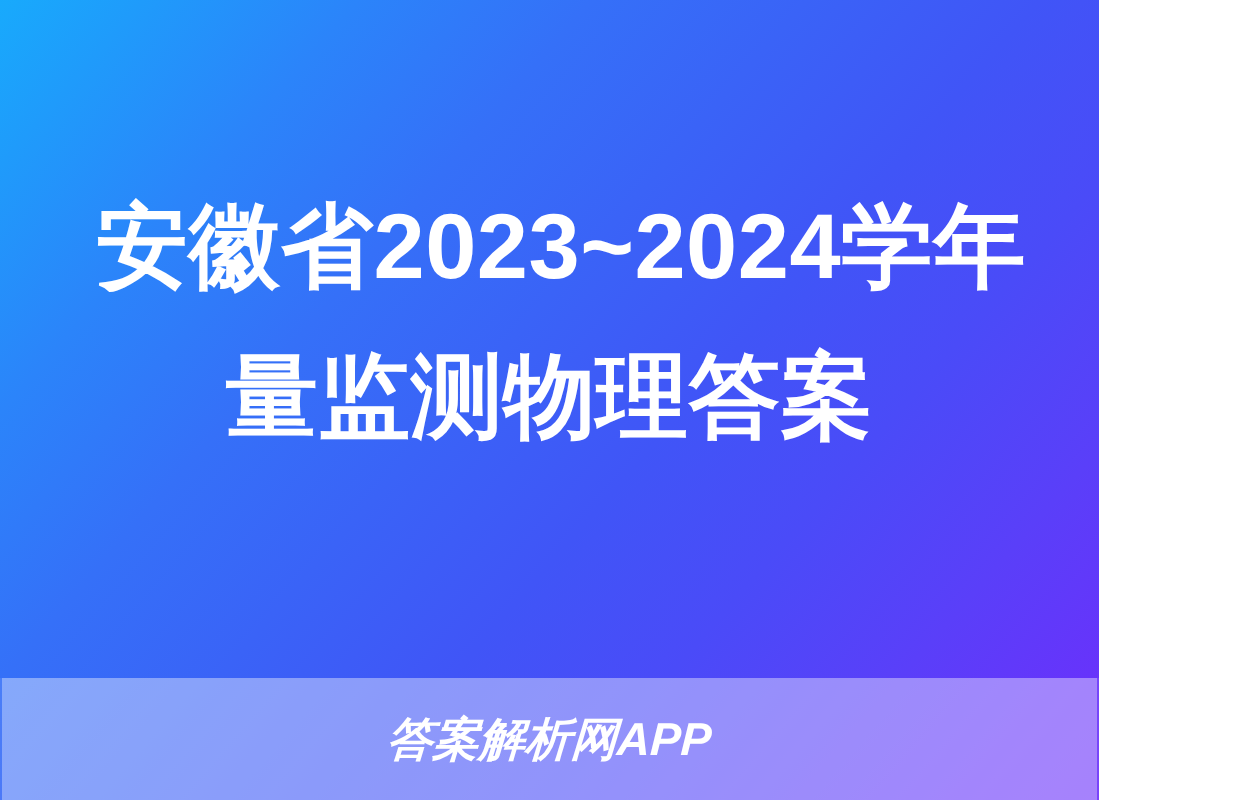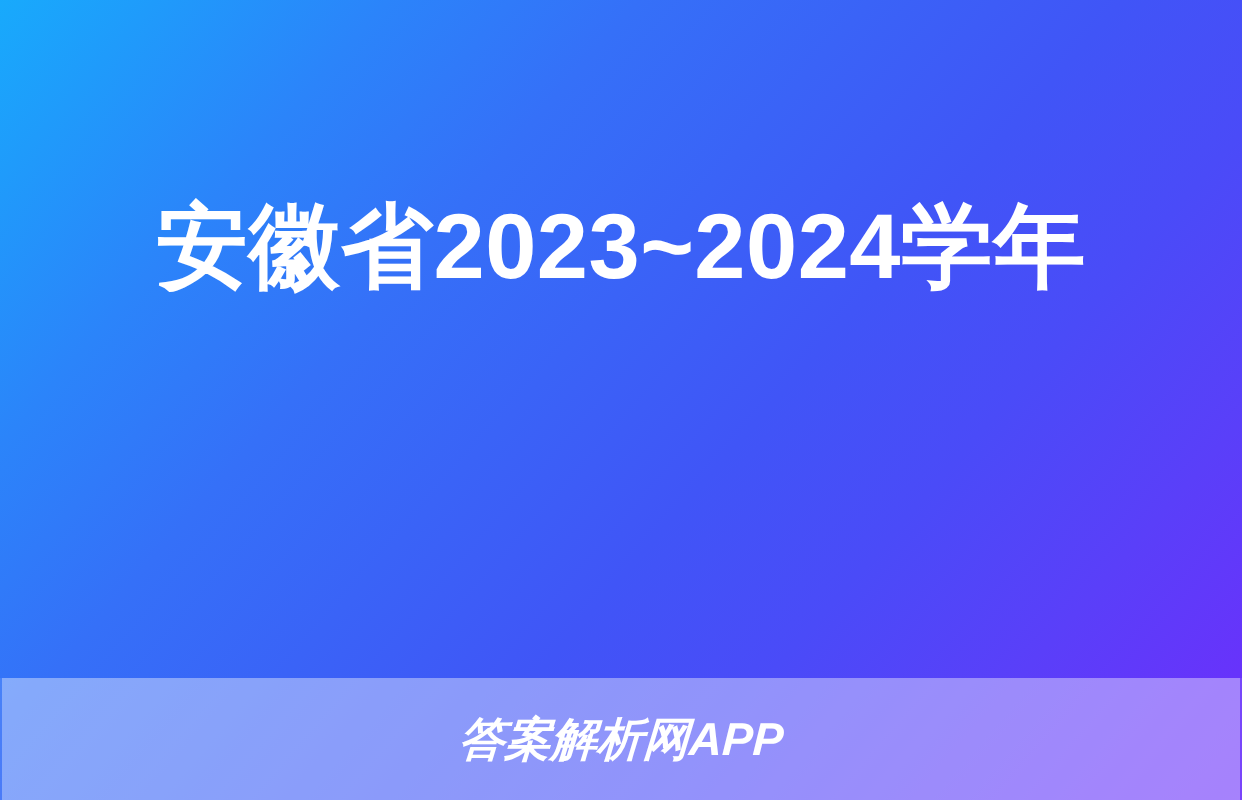--- a/index.html
+++ b/index.html
@@ -7,21 +7,21 @@
     margin: 0;
     padding: 0;
     background: #ffffff;
   }
   body {
     font-family: "Liberation Sans", "DejaVu Sans", sans-serif;
   }
 
   #card {
     position: relative;
-    width: 1242px;
+    width: 1099px;
     height: 800px;
     overflow: hidden;
     
     background:
       linear-gradient(131deg,
         #18AAFC 0%,
         #1F9BFB 8%,
         #2B84FA 20%,
         #3570F8 33%,
         #3A63F7 45%,
@@ -94,20 +94,21 @@
     background: rgba(255, 255, 255, 0.10);
   }
 </style>
 </head>
 <body>
 
 <div id="card">
 
   <div id="title-block">
     <span class="title-line">安徽省2023~2024学年</span>
+    <span class="title-line">量监测物理答案</span>
   </div>
 
   <div id="edge-left"></div>
   <div id="edge-right"></div>
 
   <div id="footer-band">
     <span id="watermark">答案解析网APP</span>
   </div>
 
 </div>

